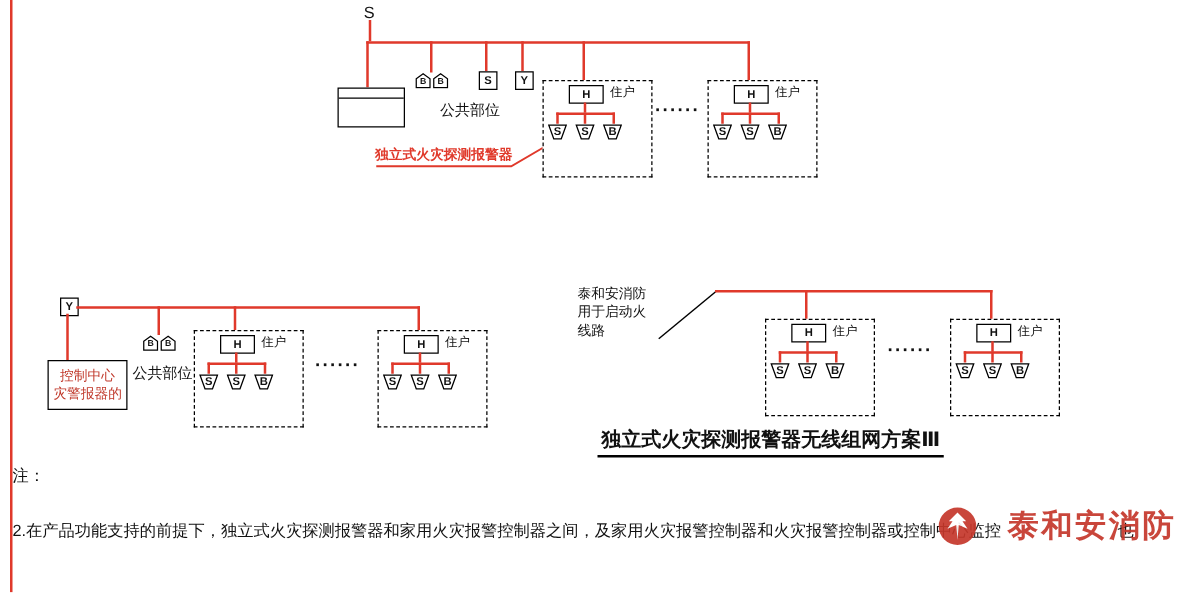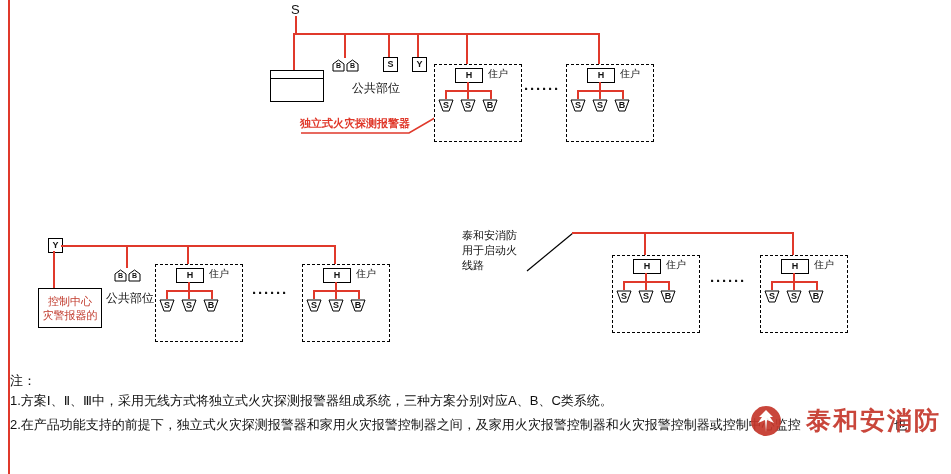--- a/index.html
+++ b/index.html
@@ -299,23 +299,23 @@
       <span class="lt">S</span>
     </div>
     <div class="det" style="left:47px;top:33px">
       <svg width="16" height="16" viewBox="0 0 16 16">
           <polygon points="1,2 15,2 11,13 5,13"></polygon>
         </svg>
       <span class="lt">B</span>
     </div>
   </div>
 
+  <div class="title" style="left:478px;top:342px">独立式火灾探测报警器无线组网方案Ⅲ</div>
 
   <div class="note" style="left:10px;top:372px">注：</div>
-  <div class="note" style="left:10px;top:392px">1.方案Ⅰ、Ⅱ、Ⅲ中，采用无线方式将独立式火灾探测报警器组成系统，三种方案分别对应A、B、C类系统。</div>
   <div class="note" style="left:10px;top:416px">2.在产品功能支持的前提下，独立式火灾探测报警器和家用火灾报警控制器之间，及家用火灾报警控制器和火灾报警控制器或控制中心监控</div>
   <div class="note" style="left:894px;top:416px">也</div>
 
   <div class="wm">
     <svg width="32" height="32" viewBox="0 0 32 32">
       <circle cx="16" cy="16" r="15" fill="#c5372b"></circle>
       <path d="M16 5 L23 12 L20 12 L24 18 L17 15 L16 27 L15 15 L8 18 L12 12 L9 12 Z" fill="#ffffff"></path>
     </svg>
     <span class="wm-text">泰和安消防</span>
   </div>

